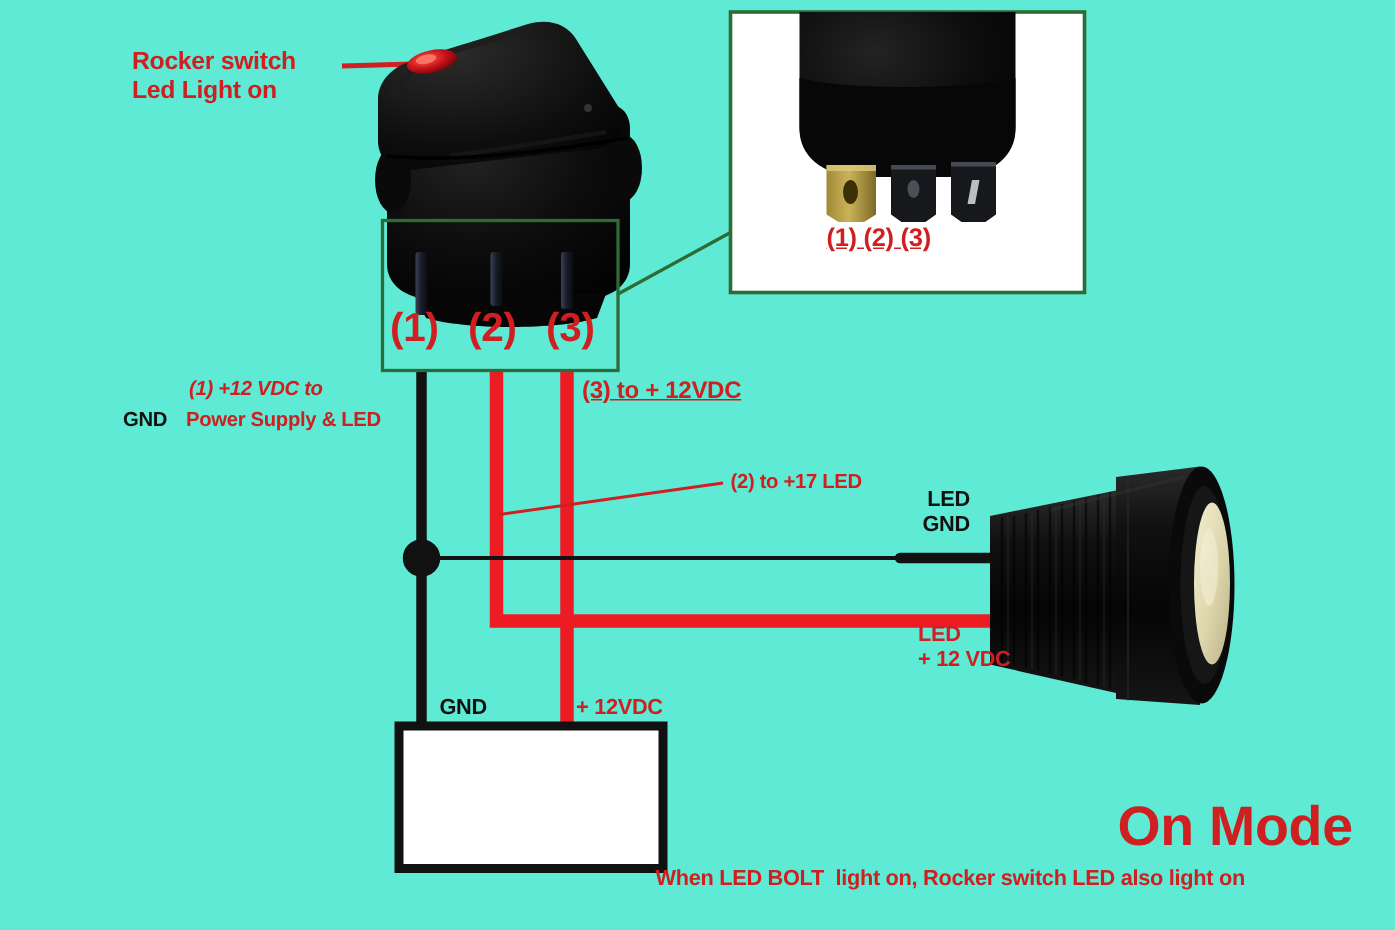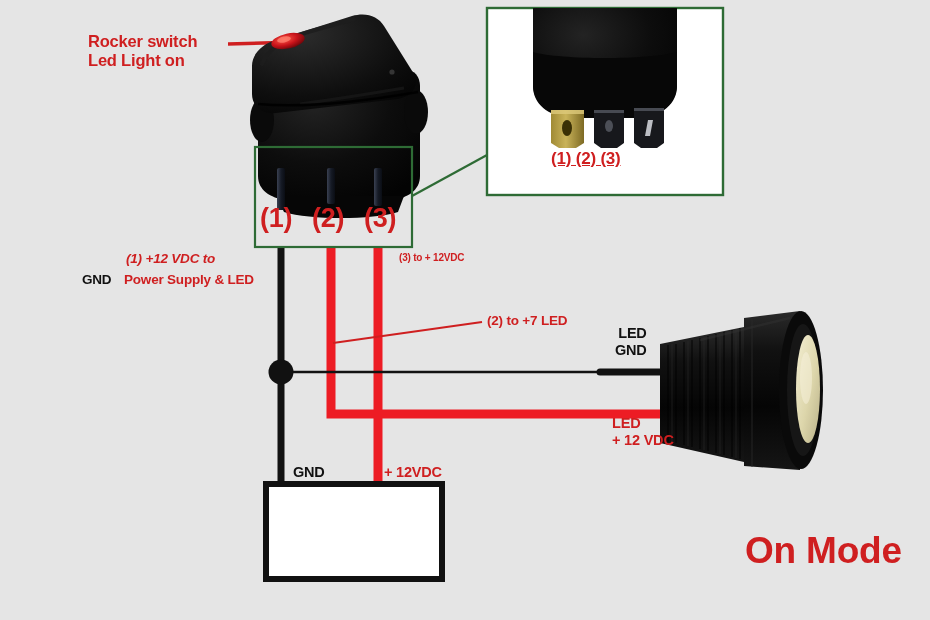--- a/index.html
+++ b/index.html
@@ -7,21 +7,21 @@
     padding: 0;
     background: #ffffff;
   }
   body {
     font-family: "Liberation Sans", sans-serif;
   }
   #canvas {
     position: relative;
     width: 930px;
     height: 620px;
-    background: #e5e5e5;
+    background: #5eead4;
     overflow: hidden;
   }
   #diagram-svg {
     position: absolute;
     left: 0;
     top: 0;
     width: 930px;
     height: 620px;
   }
   .lbl {
@@ -35,21 +35,21 @@
   .red   { color: #cf1f20; }
   .black { color: #111111; }
   .t-rocker      { left: 88px;  top: 32px;  font-size: 16.5px; }
   .t-term1       { left: 260px; top: 203px; font-size: 27px; color:#cf1f20; }
   .t-term2       { left: 312px; top: 203px; font-size: 27px; color:#cf1f20; }
   .t-term3       { left: 364px; top: 203px; font-size: 27px; color:#cf1f20; }
   .t-inset-terms { left: 551px; top: 149px; font-size: 17px; color:#cf1f20;text-decoration:underline; }
   .t-lbl1        { left: 126px; top: 251px; font-size: 13.5px; font-style: italic; }
   .t-gnd-left    { left: 82px;  top: 272px; font-size: 13.5px; }
   .t-lbl1b       { left: 124px; top: 272px; font-size: 13.5px; }
-  .t-lbl3        { left: 399px; top: 252px; font-size: 10px; }
+  .t-lbl3        { left: 388px; top: 252px; font-size: 16px; text-decoration: underline; }
   .t-lbl2        { left: 487px; top: 313px; font-size: 13.5px; }
   .t-ledgnd      { left: 615px; top: 325px; font-size: 14.5px; text-align: right; }
   .t-led12       { left: 612px; top: 415px; font-size: 14.5px; }
   .t-gnd-ps      { left: 293px; top: 464px; font-size: 14.5px; }
   .t-12vdc-ps    { left: 384px; top: 464px; font-size: 14.5px; }
   .t-psbox       { left: 279px; top: 518px; font-size: 20.5px; letter-spacing: 0px; }
   .t-onmode      { left: 745px; top: 529px; font-size: 37px; }
   .t-caption     { left: 437px; top: 578px; font-size: 14.5px; }
 </style>
 </head>
@@ -248,29 +248,30 @@
   <div class="lbl t-term3">(3)</div>
 
   <div class="lbl t-inset-terms">(1) (2) (3)</div>
 
   <div class="lbl red t-lbl1">(1) +12 VDC to</div>
   <div class="lbl black t-gnd-left">GND</div>
   <div class="lbl red t-lbl1b">Power Supply &amp; LED</div>
 
   <div class="lbl red t-lbl3">(3) to + 12VDC</div>
 
-  <div class="lbl red t-lbl2">(2) to +7 LED</div>
+  <div class="lbl red t-lbl2">(2) to +17 LED</div>
 
   <div class="lbl black t-ledgnd">LED
 GND</div>
 
   <div class="lbl red t-led12">LED
 + 12 VDC</div>
 
   <div class="lbl black t-gnd-ps">GND</div>
 
   <div class="lbl red t-12vdc-ps">+ 12VDC</div>
 
 
   <div class="lbl red t-onmode">On Mode</div>
 
+  <div class="lbl red t-caption">When LED BOLT  light on, Rocker switch LED also light on</div>
 
 </div>
 
 </body></html>

